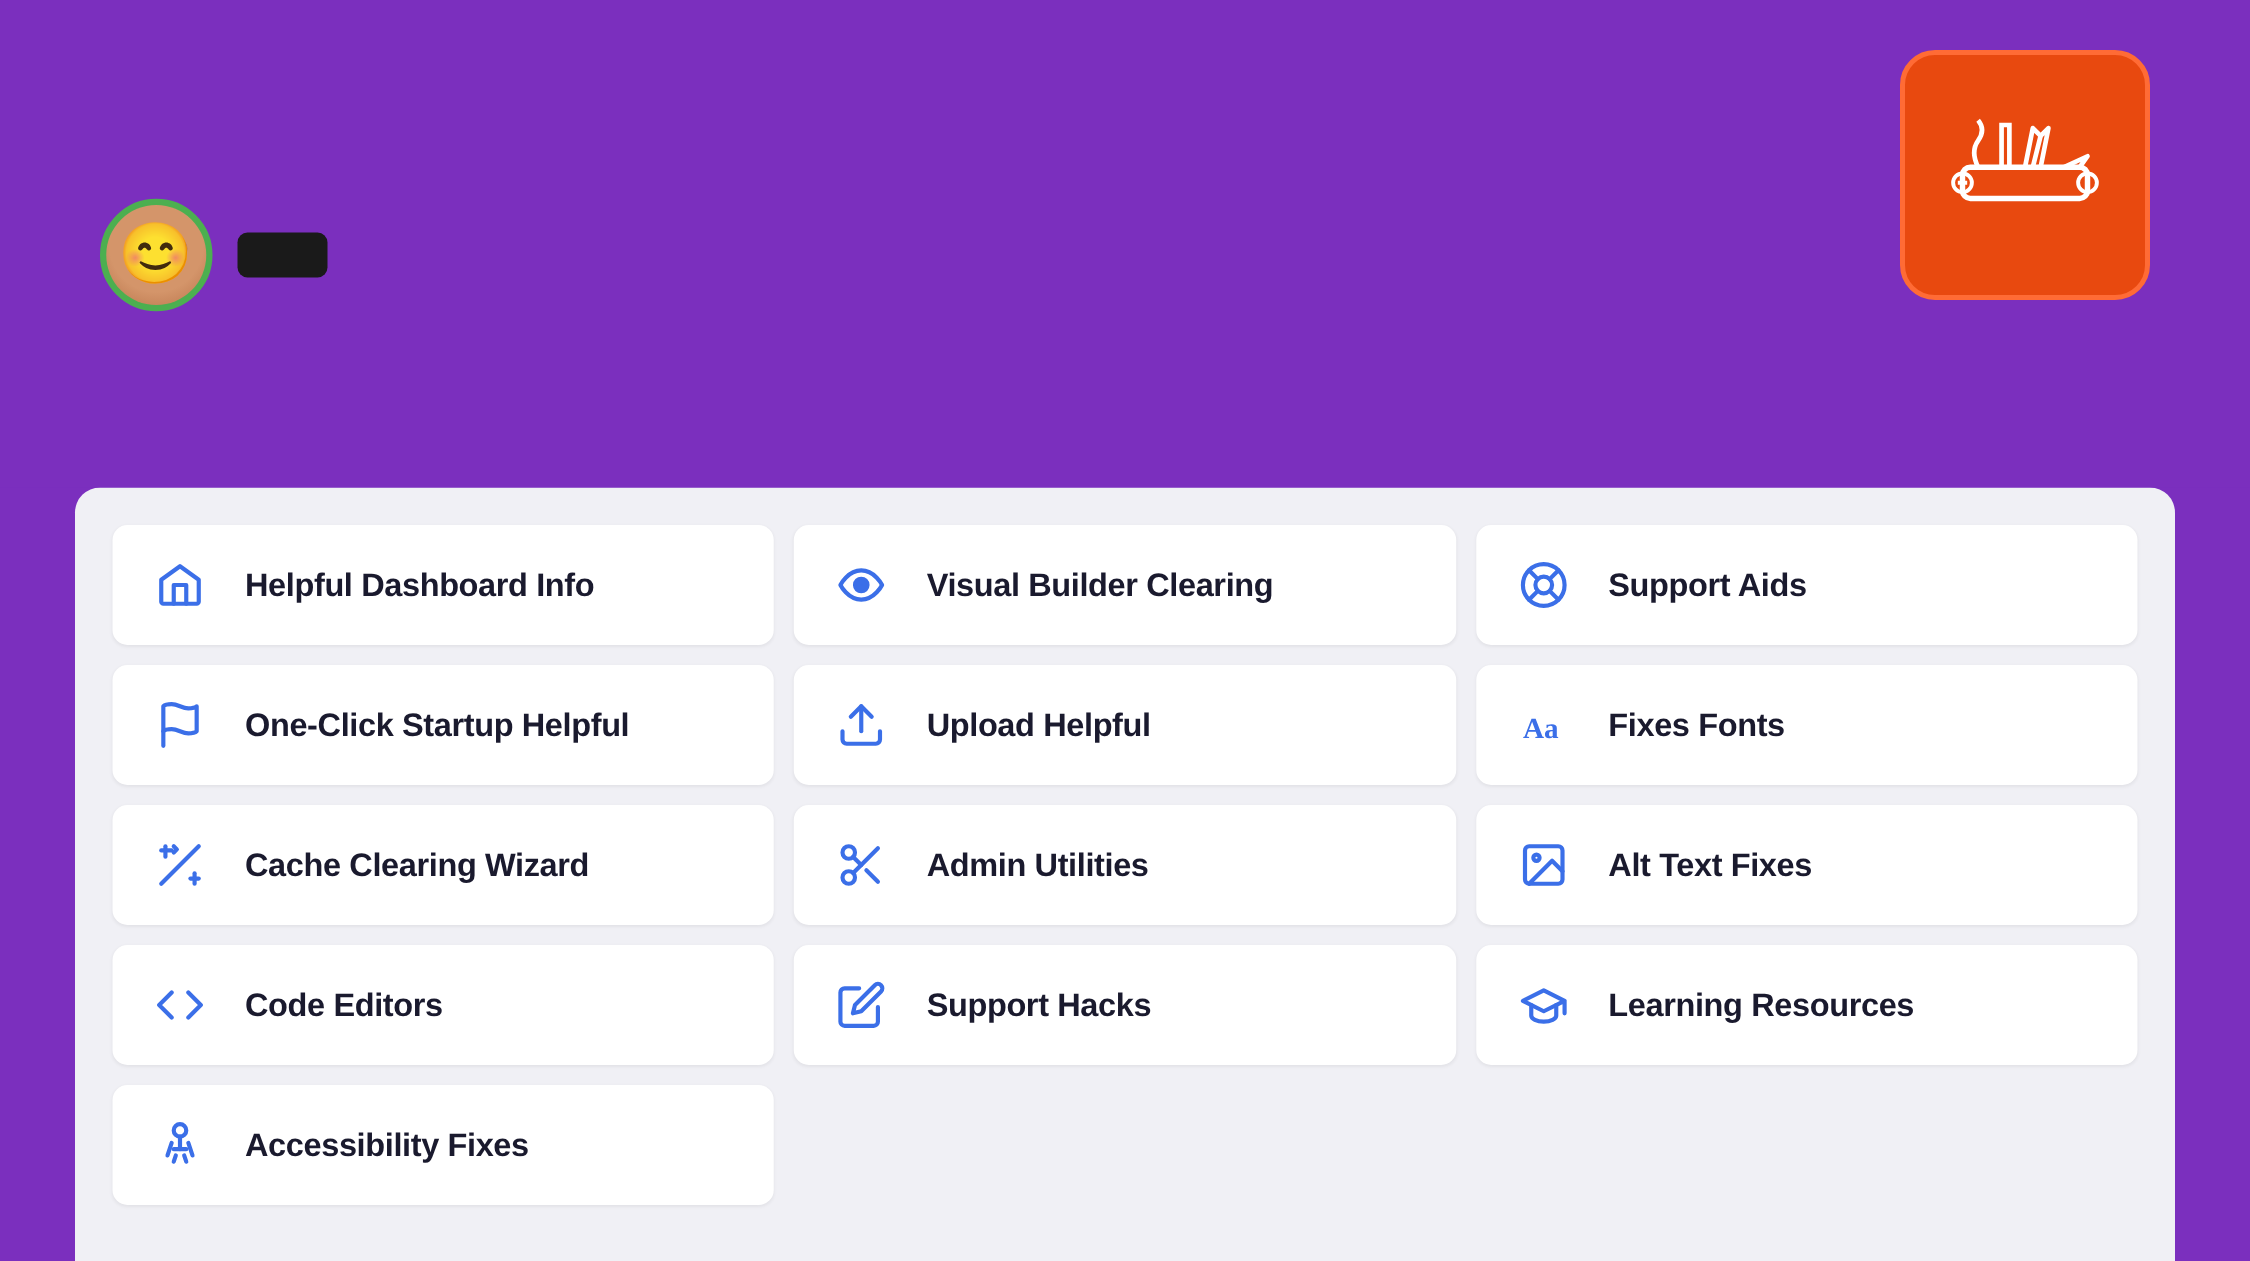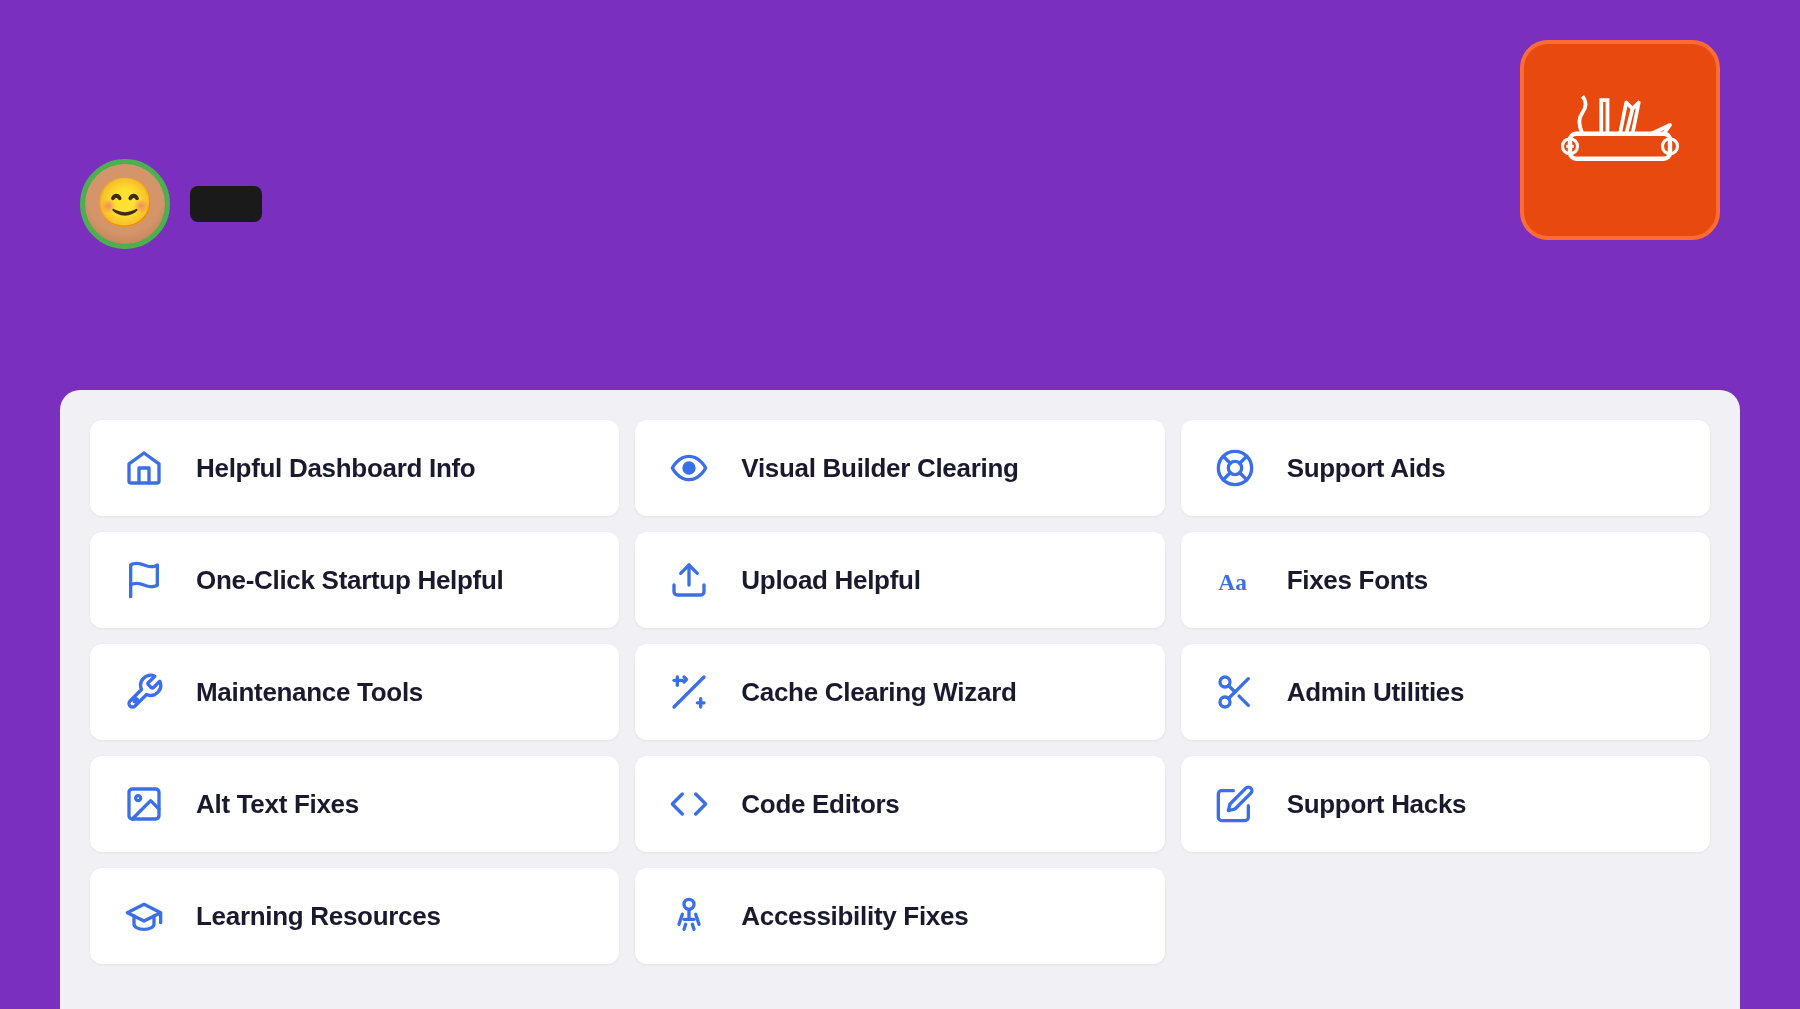--- a/index.html
+++ b/index.html
@@ -246,29 +246,20 @@
         <div class="item-icon">
           <svg viewBox="0 0 24 24" fill="none" stroke="#3B6FE8" stroke-width="2" stroke-linecap="round" stroke-linejoin="round">
     <text x="2" y="18" font-size="14" font-weight="bold" font-family="serif" fill="#3B6FE8" stroke="none">Aa</text>
   </svg>
         </div>
         <span class="item-label">Fixes Fonts</span>
       </div>
       <div class="grid-item">
         <div class="item-icon">
           <svg viewBox="0 0 24 24" fill="none" stroke="#3B6FE8" stroke-width="2" stroke-linecap="round" stroke-linejoin="round">
-    <path d="M14.7 6.3a1 1 0 000 1.4l1.6 1.6a1 1 0 001.4 0l3.77-3.77a6 6 0 01-7.94 7.94l-6.91 6.91a2.12 2.12 0 01-3-3l6.91-6.91a6 6 0 017.94-7.94l-3.76 3.76z"></path>
-    <circle cx="7" cy="17" r="1" fill="#3B6FE8"></circle>
-  </svg>
-        </div>
-        <span class="item-label">Maintenance Tools</span>
-      </div>
-      <div class="grid-item">
-        <div class="item-icon">
-          <svg viewBox="0 0 24 24" fill="none" stroke="#3B6FE8" stroke-width="2" stroke-linecap="round" stroke-linejoin="round">
     <polyline points="5 3 5 8"></polyline>
     <polyline points="3 5 8 5"></polyline>
     <polyline points="19 16 19 21"></polyline>
     <polyline points="17 18.5 21 18.5"></polyline>
     <line x1="3" y1="21" x2="21" y2="3"></line>
     <path d="M9 3l1.5 1.5L9 6" stroke="#3B6FE8"></path>
   </svg>
         </div>
         <span class="item-label">Cache Clearing Wizard</span>
       </div>

